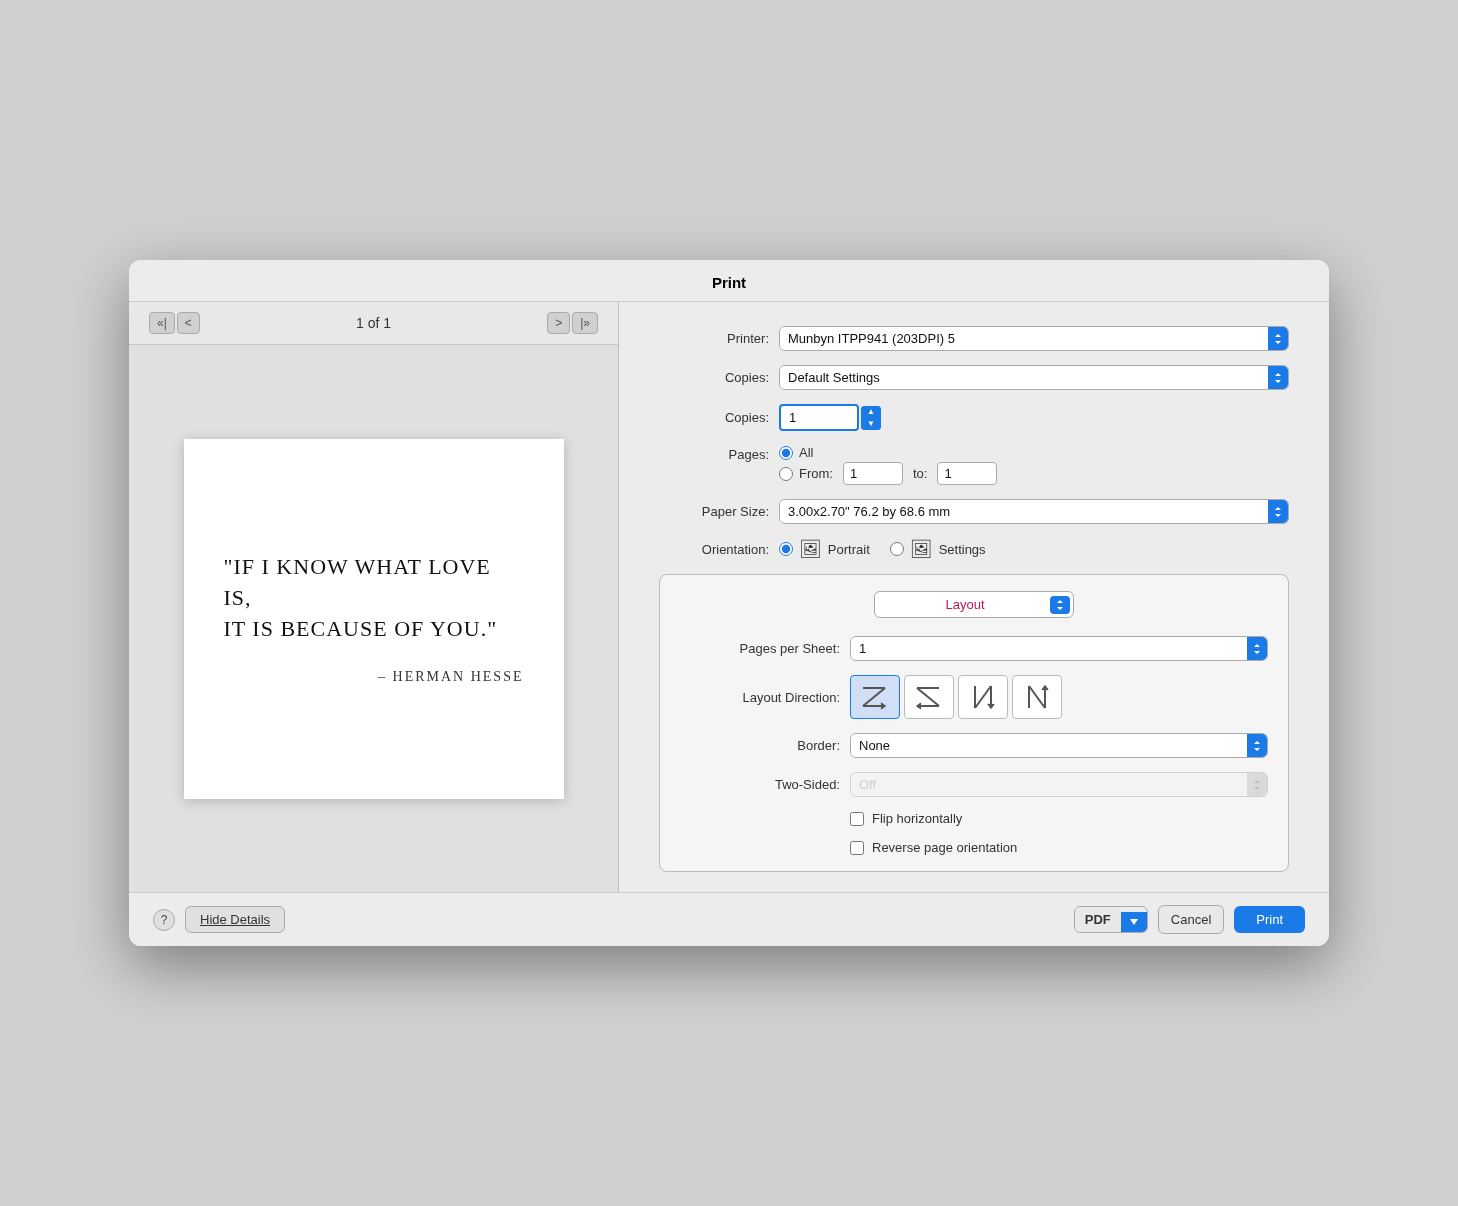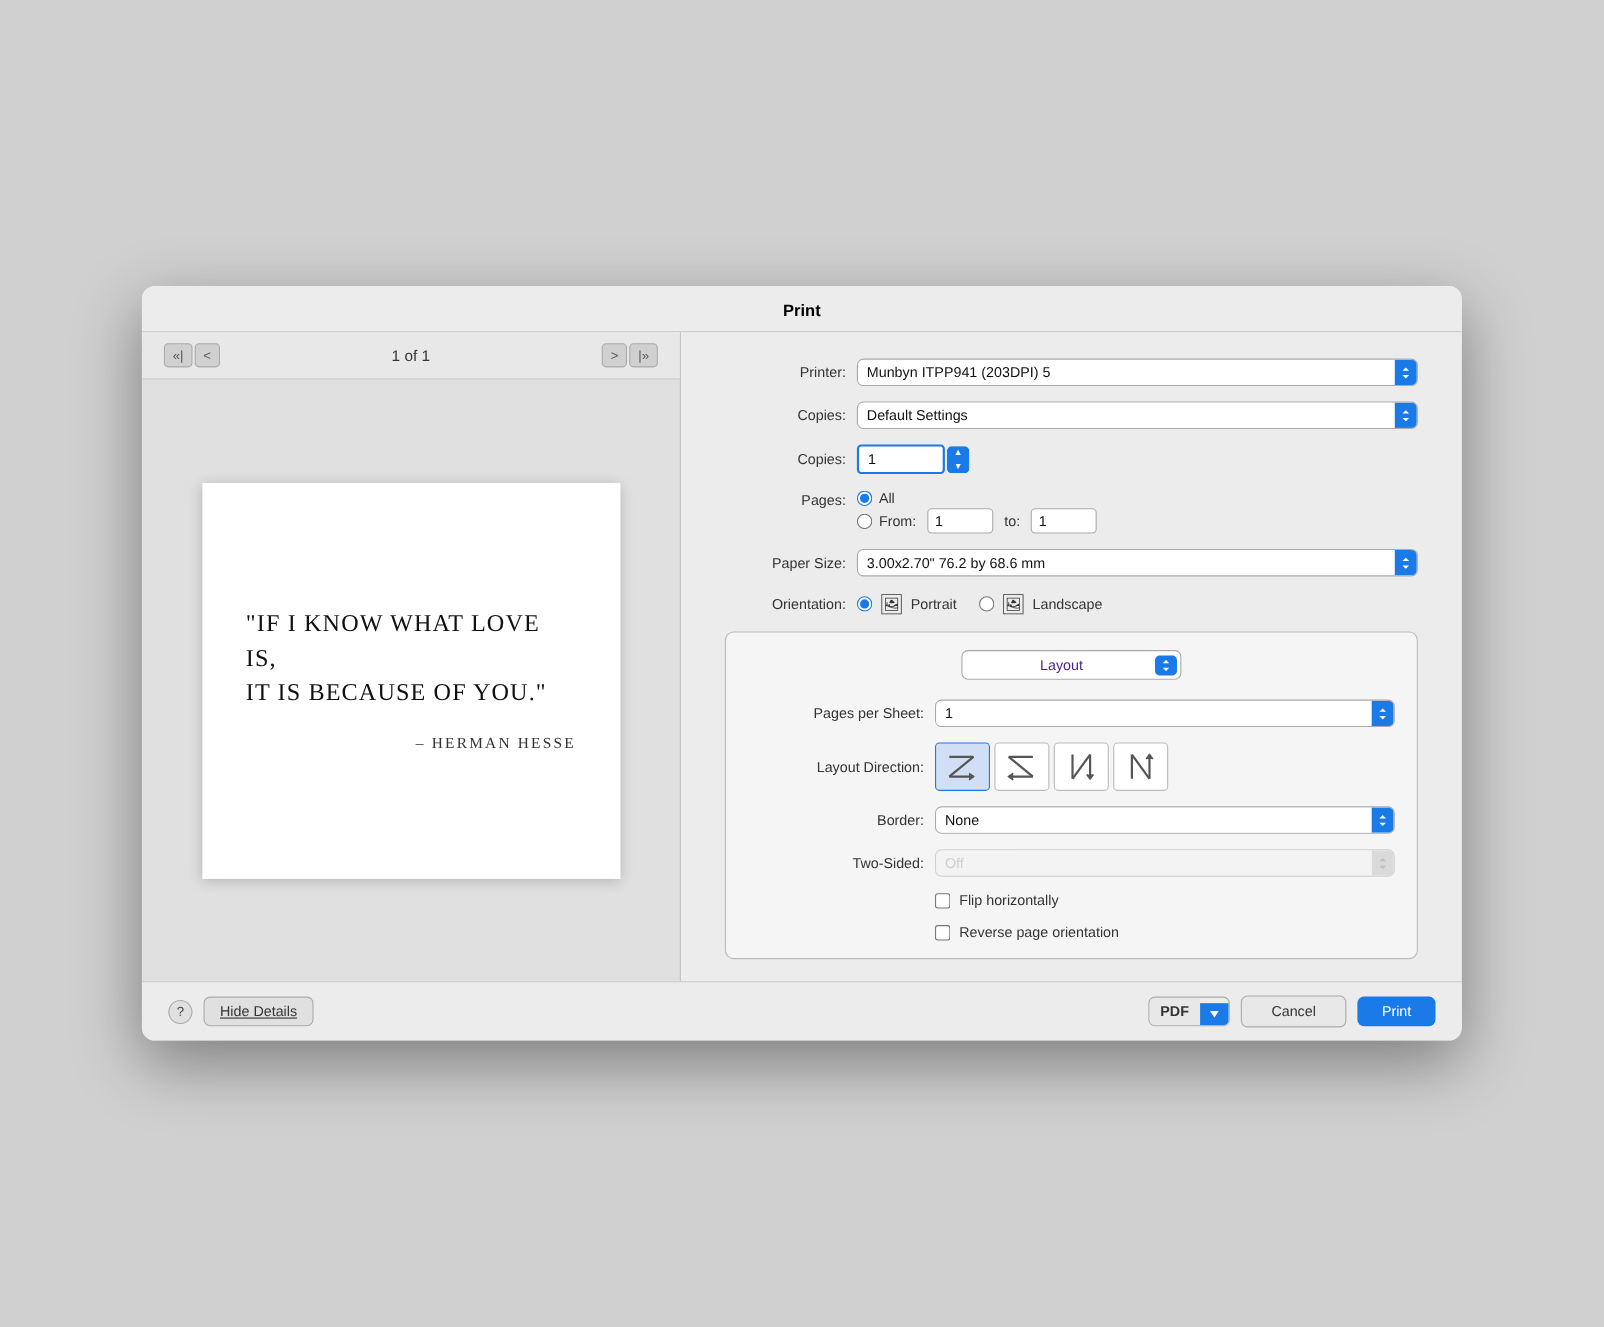--- a/index.html
+++ b/index.html
@@ -239,21 +239,21 @@
 
     .layout-select {
       width: 100%;
       padding: 5px 30px 5px 12px;
       font-size: 13px;
       border: 1px solid #aaa;
       border-radius: 6px;
       background: white;
       appearance: none;
       cursor: pointer;
-      color: #4c1d95;
+      color: #be185d;
       text-align: center;
     }
 
     .layout-row {
       display: flex;
       align-items: center;
       gap: 10px;
     }
 
     .layout-label {
@@ -368,21 +368,21 @@
       color: white;
       font-size: 12px;
       display: flex;
       align-items: center;
     }
 
     .cancel-btn {
       background: #e8e8e8;
       border: 1px solid #aaa;
       border-radius: 6px;
-      padding: 6px 27px;
+      padding: 6px 12px;
       font-size: 13px;
       cursor: pointer;
       color: #333;
     }
 
     .print-btn {
       background: #1a7ae8;
       border: none;
       border-radius: 6px;
       padding: 6px 22px;
@@ -563,21 +563,21 @@
         <span class="form-label">Orientation:</span>
         <div class="orientation-row">
           <label class="orientation-option">
             <input class="radio-input" type="radio" name="orientation" checked="" style="">
             <span style="font-size:18px;">🖼</span>
             <span>Portrait</span>
           </label>
           <label class="orientation-option">
             <input class="radio-input" type="radio" name="orientation" style="">
             <span style="font-size:18px;">🖼</span>
-            <span>Landscape</span>
+            <span>Settings</span>
           </label>
         </div>
       </div>
 
       <div class="layout-box">
 
         <div class="layout-header">
           <div class="layout-select-wrapper">
             <select class="layout-select">
               <option>Layout</option>

